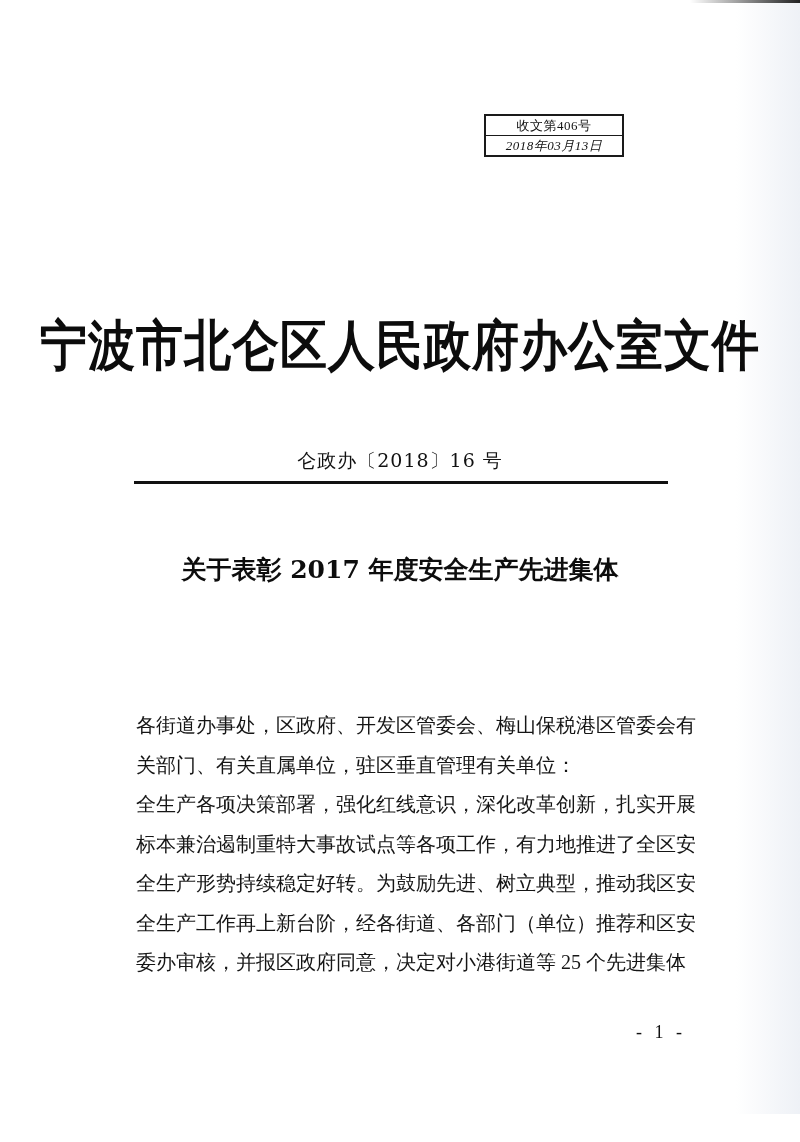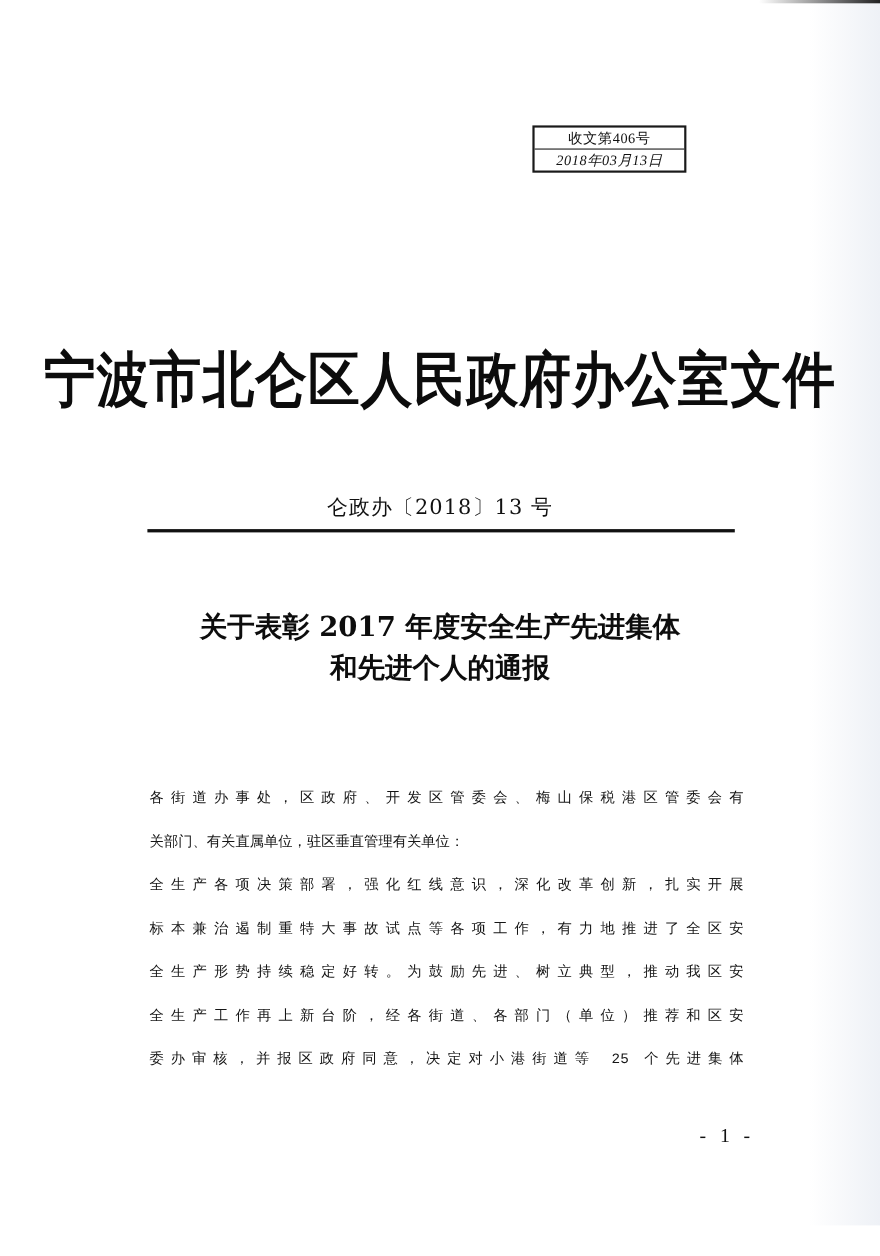--- a/index.html
+++ b/index.html
@@ -85,23 +85,23 @@
       font-size: 25px;
       line-height: 37px;
       font-family: "DejaVu Serif", "Liberation Serif", serif;
       color: #0d0d0d;
     }
     .title-line { white-space: pre; display: block; }
     .body-text {
       position: absolute;
       left: 136px; top: 706px;
       width: 540px;
-      font-size: 13px;
+      font-size: 20px;
       line-height: 39.5px;
-      font-family: Liberation Mono, monospace;
+      font-family: Liberation Serif, serif;
       color: #151515;
     }
     .line {
       display: block;
       white-space: nowrap;
       text-align: justify;
       text-align-last: justify;
     }
     .line.last { text-align-last: left; }
     .line.indent { padding-left: 38px; }
@@ -119,27 +119,26 @@
 <div class="page">
   <div class="top-shadow"></div>
 
   <div class="stamp">
     <div class="stamp-row">收文第406号</div>
     <div class="stamp-row">2018年03月13日</div>
   </div>
 
   <div class="doc-header">宁波市北仑区人民政府办公室文件</div>
 
-  <div class="doc-number">仑政办〔2018〕13 号</div>
+  <div class="doc-number">仑政办〔2018〕16 号</div>
 
   <div class="rule"></div>
 
   <div class="title-block">
     <span class="title-line">关于表彰 2017 年度安全生产先进集体</span>
-    <span class="title-line">和先进个人的通报</span>
   </div>
 
   <div class="body-text">
     <span class="line">各街道办事处，区政府、开发区管委会、梅山保税港区管委会有</span>
     <span class="line last">关部门、有关直属单位，驻区垂直管理有关单位：</span>
     <span class="line">全生产各项决策部署，强化红线意识，深化改革创新，扎实开展</span>
     <span class="line">标本兼治遏制重特大事故试点等各项工作，有力地推进了全区安</span>
     <span class="line">全生产形势持续稳定好转。为鼓励先进、树立典型，推动我区安</span>
     <span class="line">全生产工作再上新台阶，经各街道、各部门（单位）推荐和区安</span>
     <span class="line">委办审核，并报区政府同意，决定对小港街道等 25 个先进集体</span>

